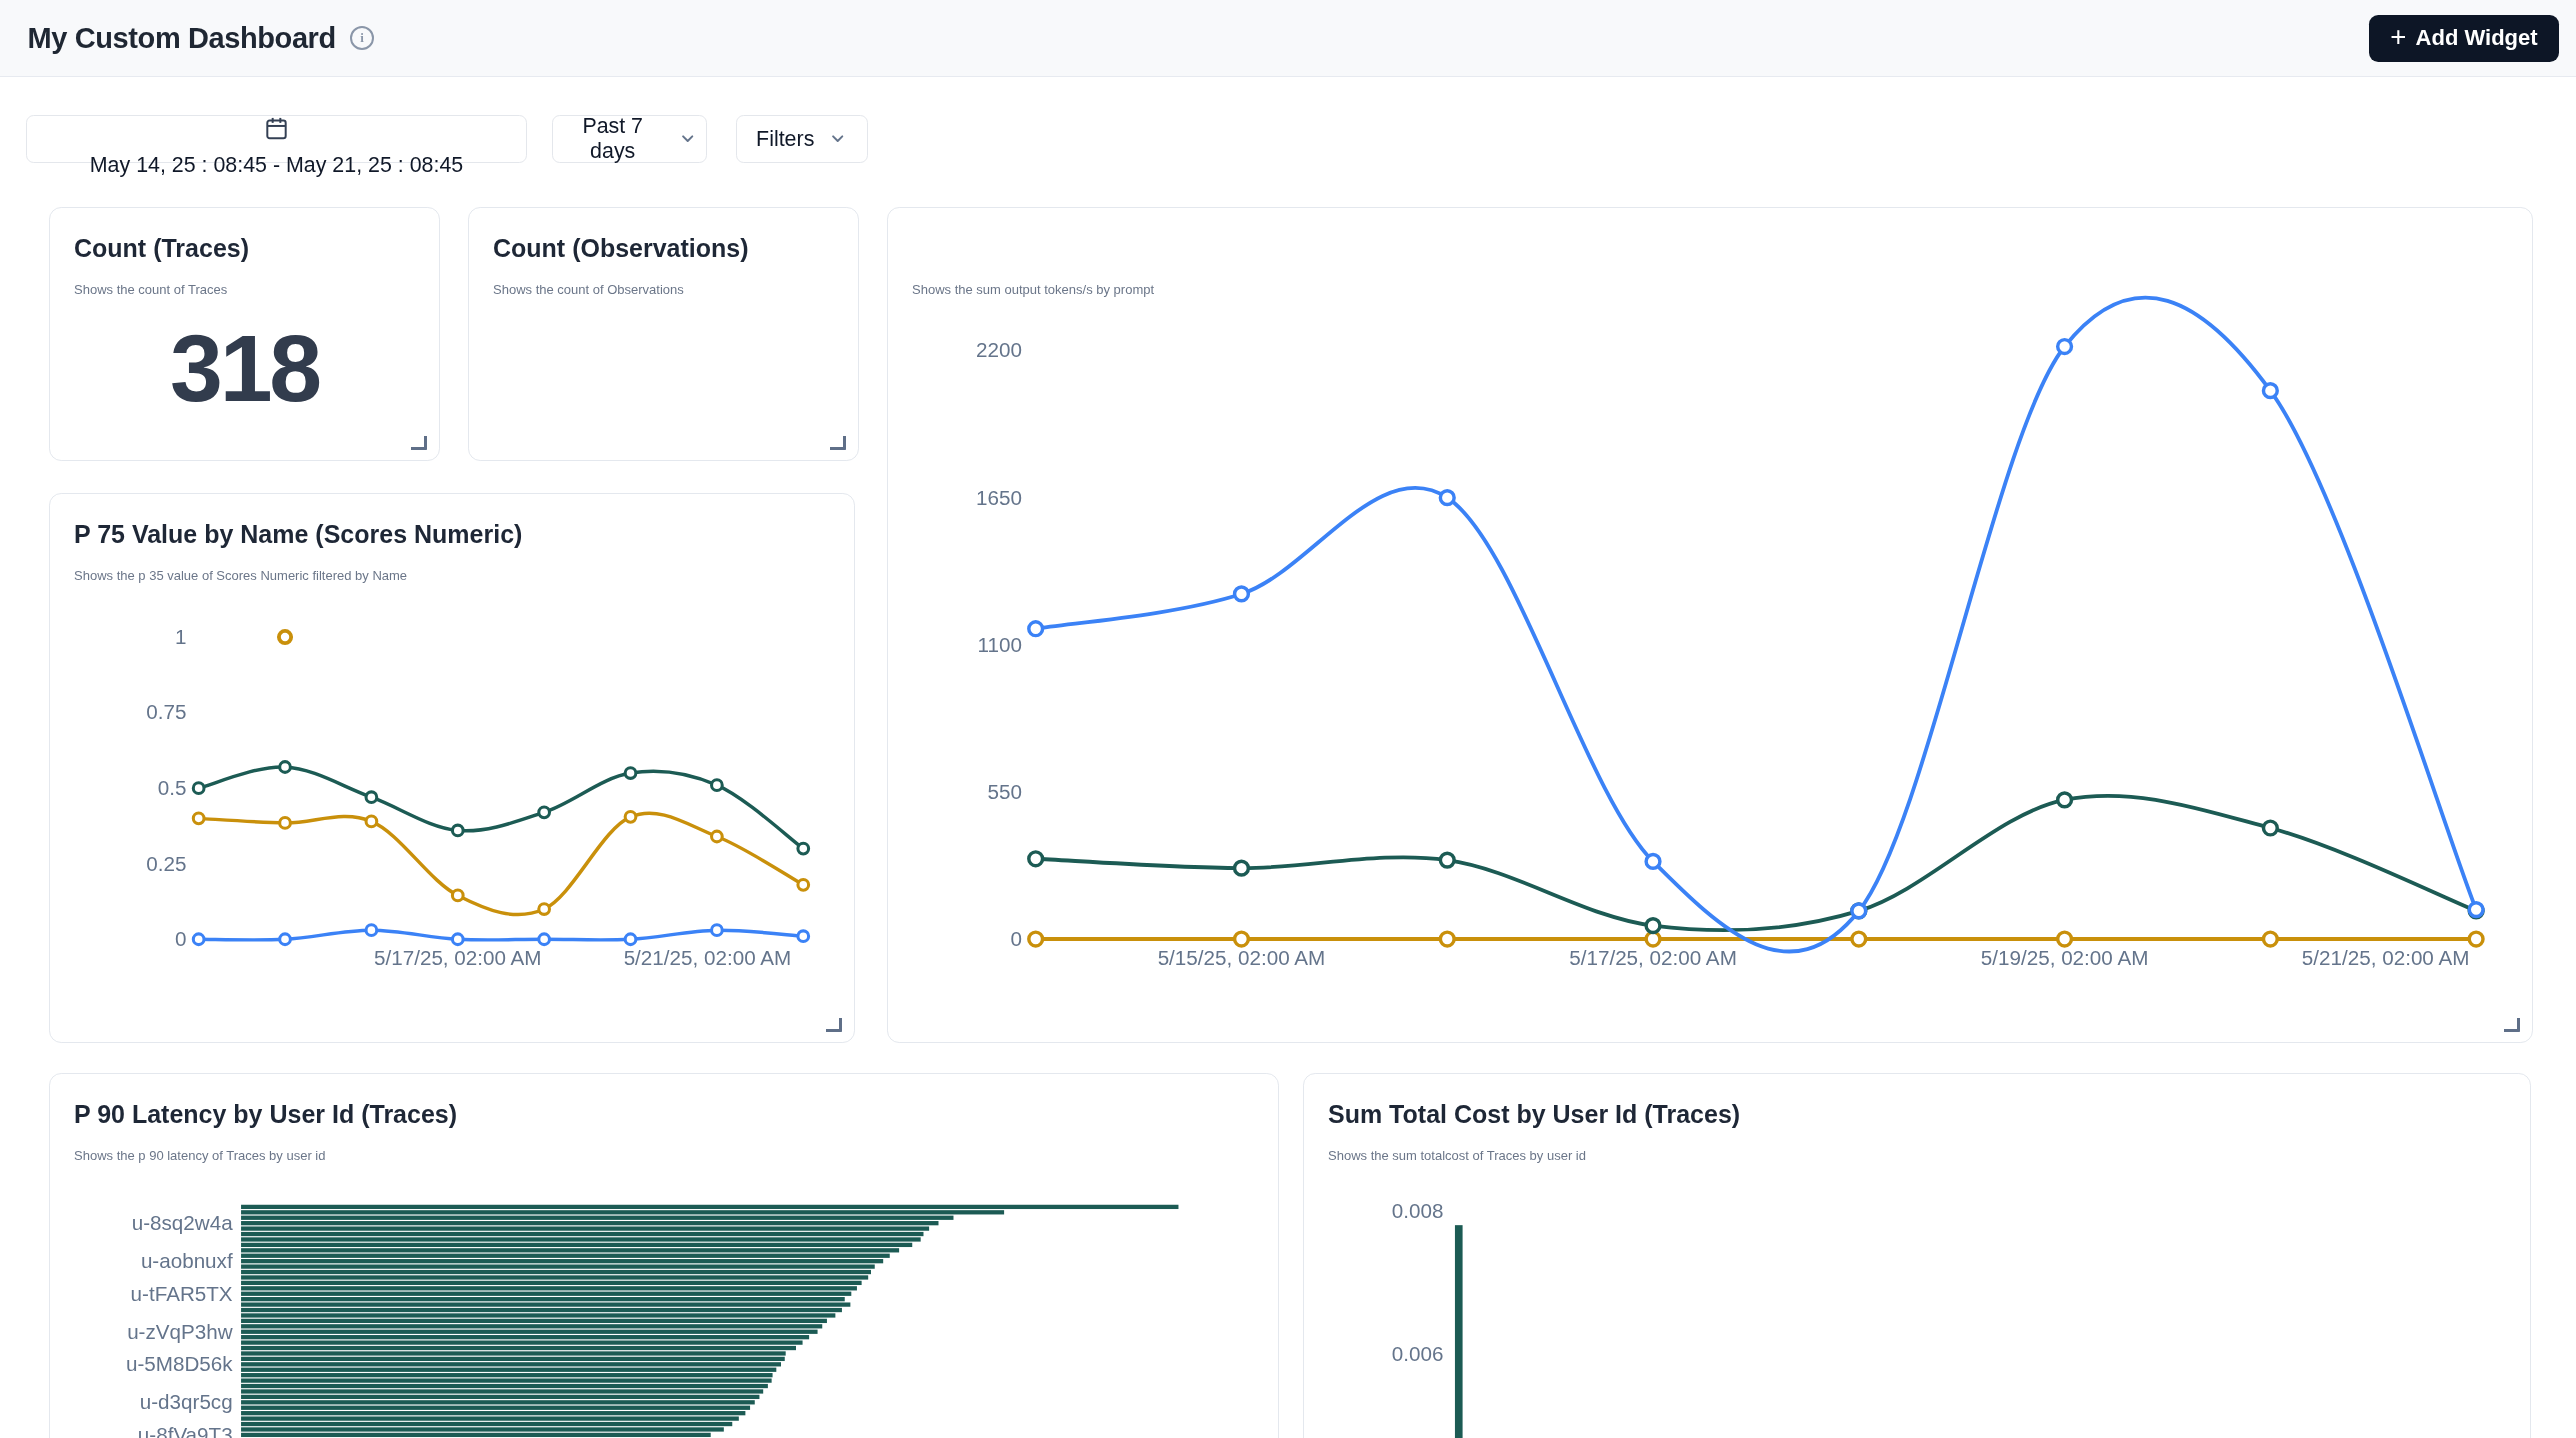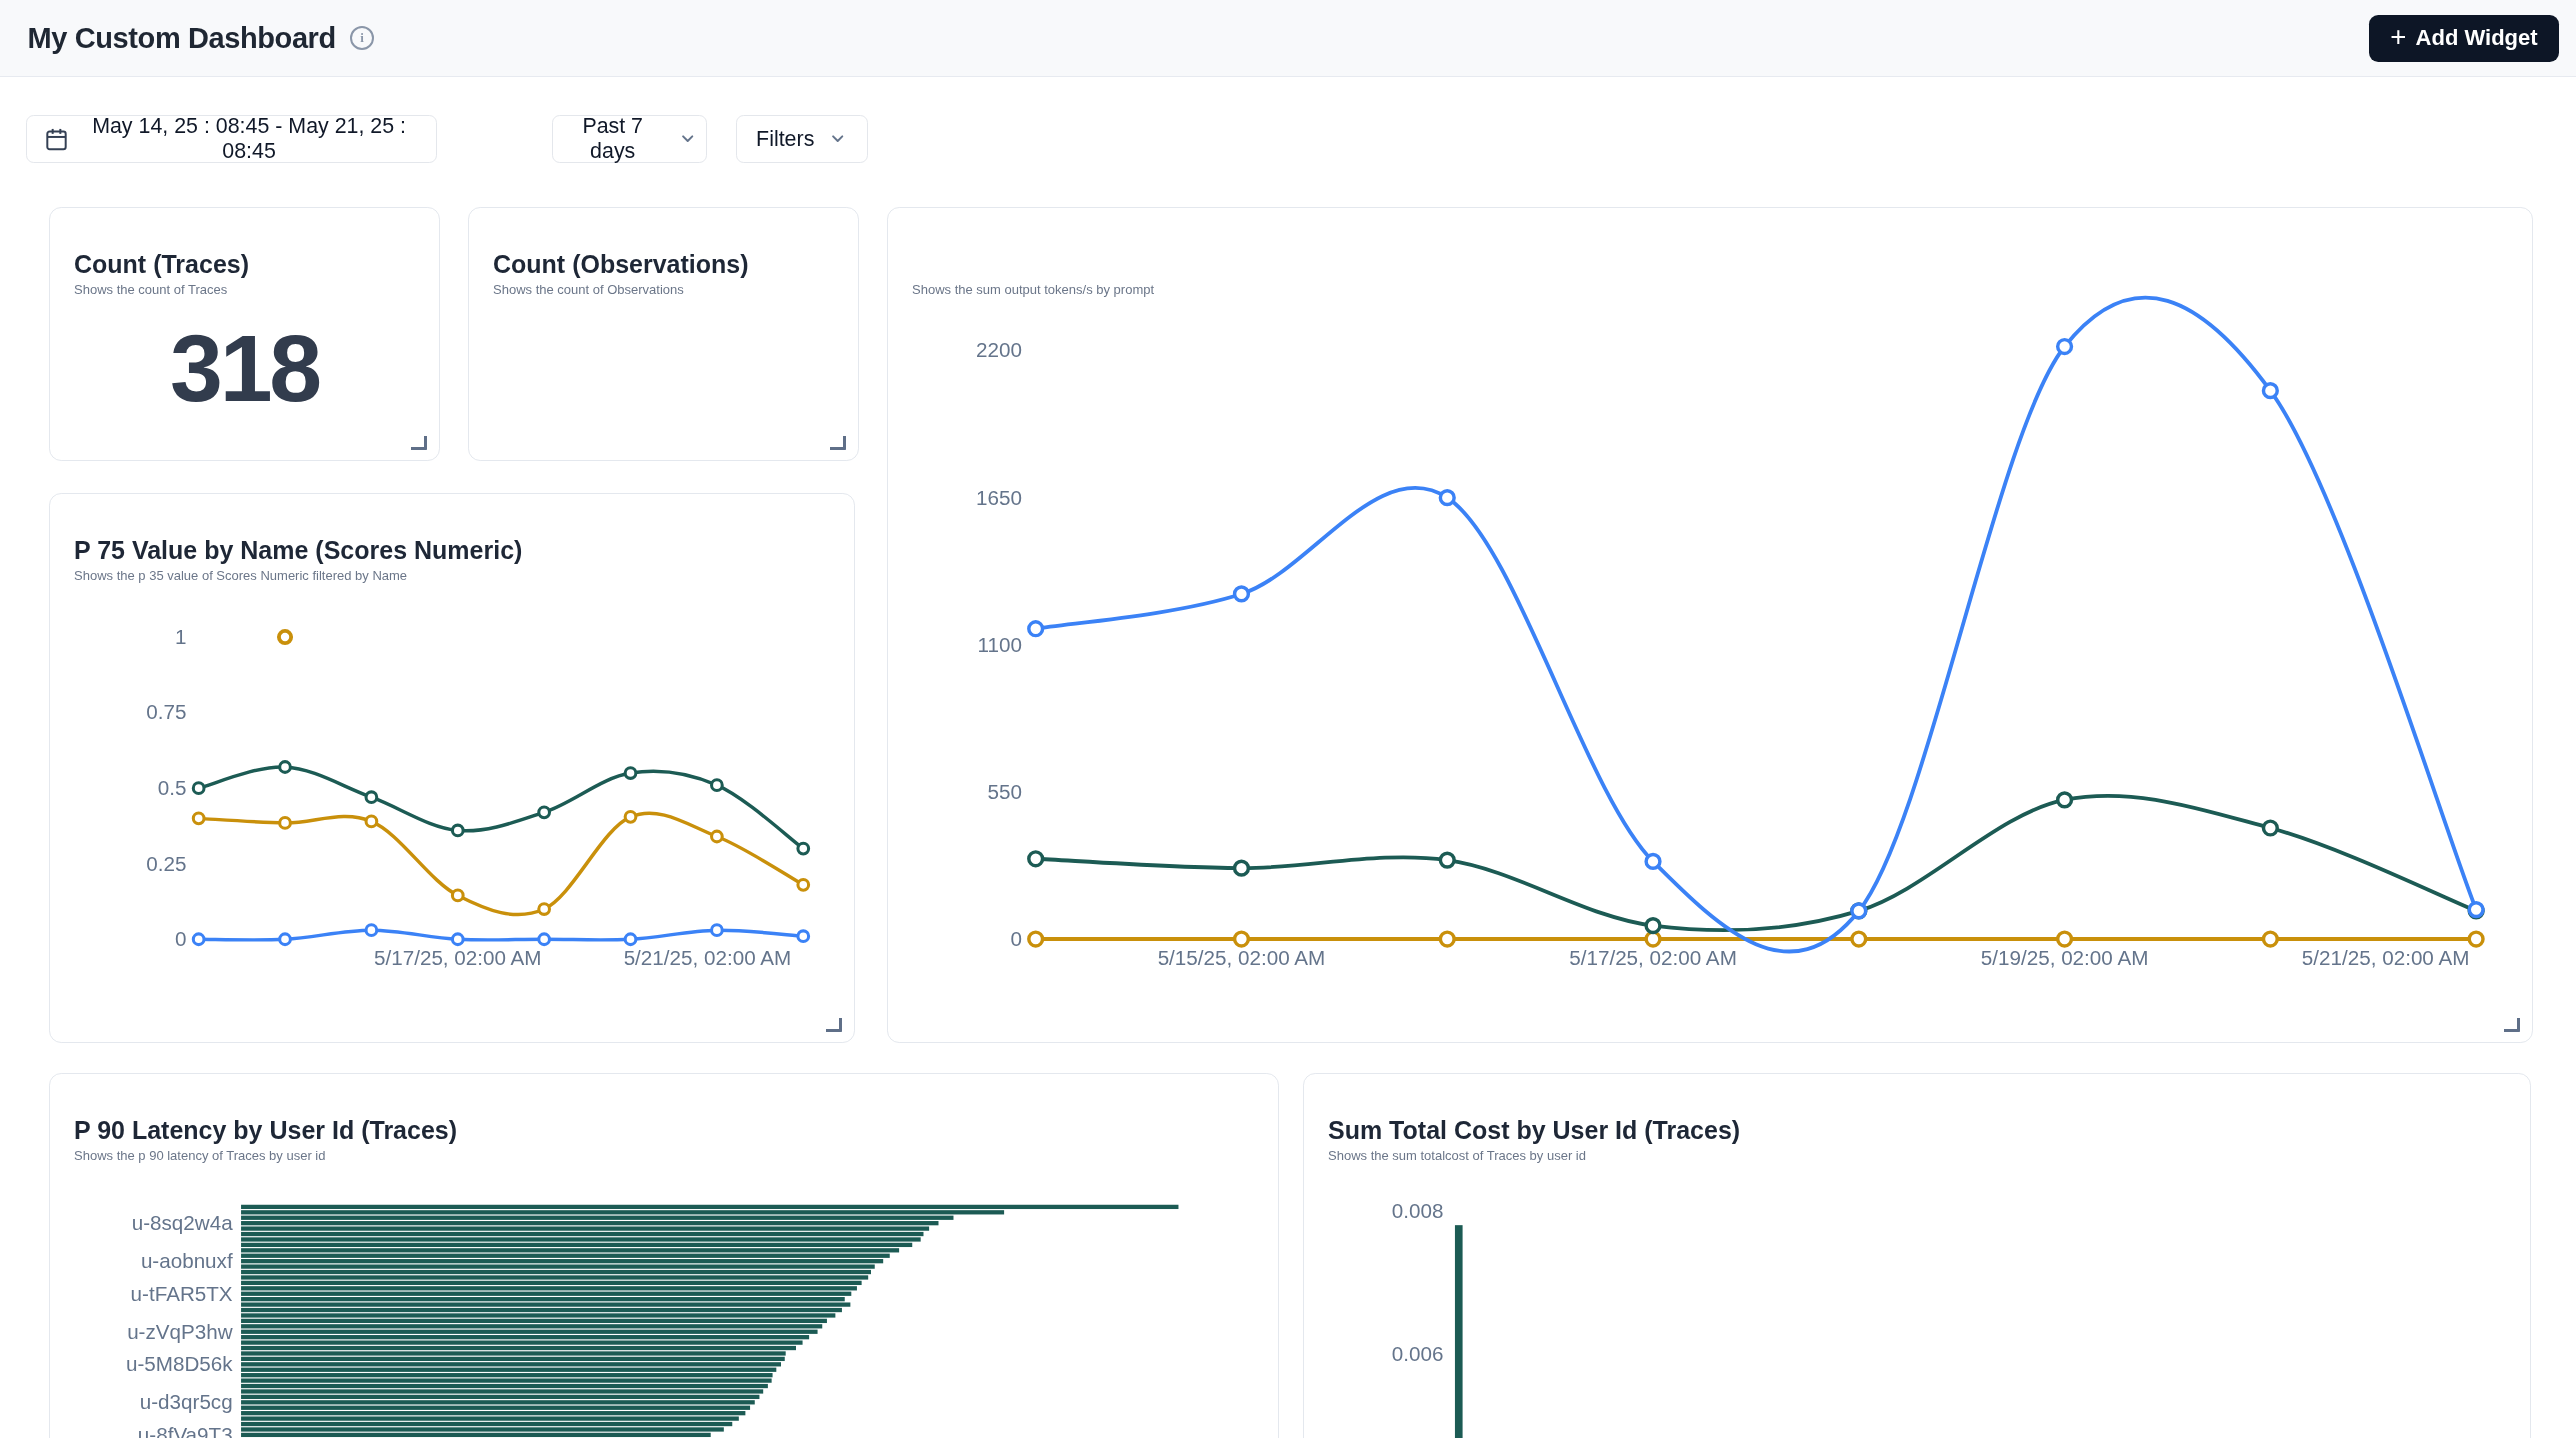--- a/index.html
+++ b/index.html
@@ -27,30 +27,30 @@
     font-size:22px;font-weight:600;font-family:"Liberation Sans",sans-serif;cursor:pointer;
   }
   .plus-glyph{font-size:27.6px;font-weight:400;line-height:1;margin-top:-2.3px;}
   
   .toolbar-btn{
     position:absolute;top:115px;height:48px;background:#fff;
     border:1.5px solid #e4e7ec;border-radius:7.7px;box-sizing:border-box;
     display:flex;align-items:center;gap:12.2px;color:#101828;
     font-size:21.4px;font-weight:500;font-family:"Liberation Sans",sans-serif;cursor:pointer;
   }
-  .datebtn{left:26px;width:411px;padding:0 18.4px;}
+  .datebtn{left:26px;width:501px;padding:0 18.4px;flex-direction:column;}
   .presetbtn{left:552px;width:155px;justify-content:center;padding:0 7.7px;}
   .filterbtn{left:736px;width:132px;justify-content:center;padding:0 7.7px;}
   .chev{flex:0 0 auto;}
   
   .card{
     position:absolute;background:#fff;border:1.5px solid #e4e8ee;border-radius:12.2px;
     box-sizing:border-box;overflow:hidden;
   }
-  .card-title{position:absolute;left:24px;top:26px;font-size:25px;font-weight:600;color:#1e2736;margin-top:16px;}
+  .card-title{position:absolute;left:24px;top:26px;font-size:25px;font-weight:600;color:#1e2736;}
   .card-sub{position:absolute;left:24px;top:74px;font-size:13px;font-weight:400;color:#6b7689;}
   .big-number{
     position:absolute;left:0;top:113px;width:100%;text-align:center;
     font-size:95px;font-weight:700;color:#323c4d;letter-spacing:-3.1px;line-height:1;
   }
   .resize-corner{
     position:absolute;right:12.2px;bottom:10px;width:13px;height:10.7px;
     border-right:3.8px solid #5f6f88;border-bottom:3.8px solid #5f6f88;
     border-bottom-right-radius:1.5px;cursor:nwse-resize;
   }

